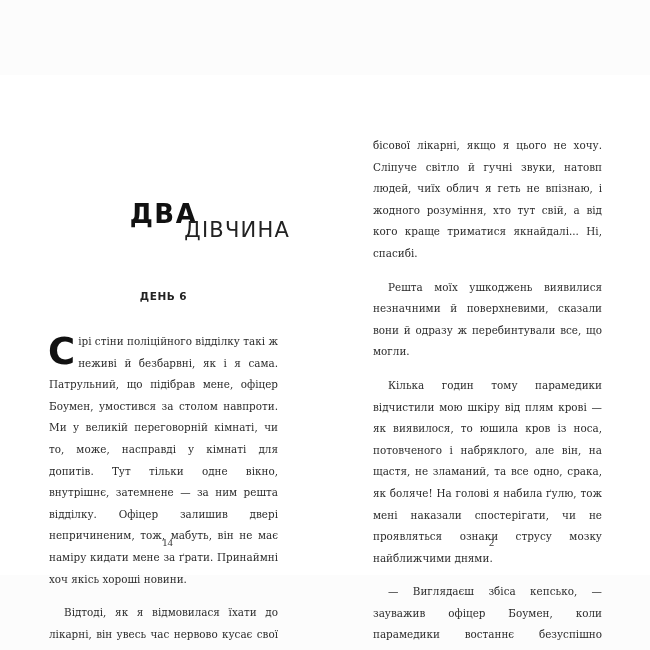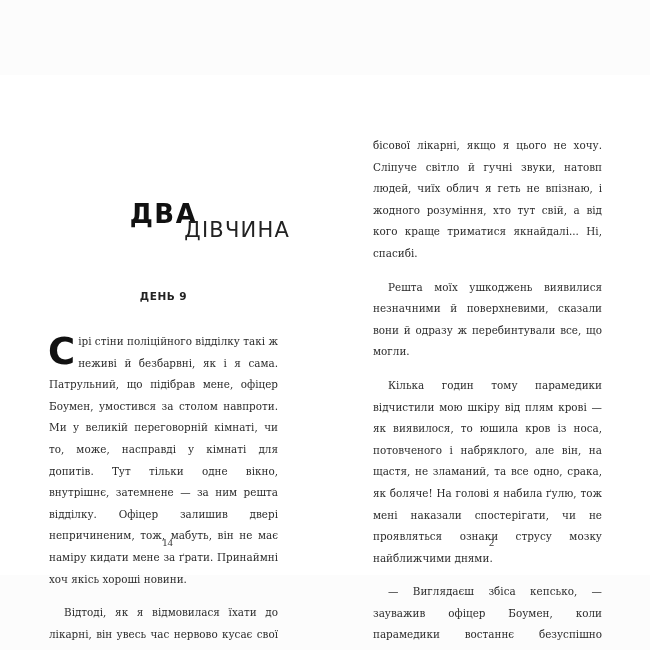--- a/index.html
+++ b/index.html
@@ -108,21 +108,21 @@
     }
   </style>
 </head>
 <body>
 
 <div class="spread">
 
   <div class="page page-left">
     <div class="chapter-number">ДВА</div>
     <div class="chapter-title">ДІВЧИНА</div>
-    <div class="day-heading">ДЕНЬ 9</div>
+    <div class="day-heading">ДЕНЬ 6</div>
     <div class="left-body text-block">
       <p class="noindent"><span class="drop-cap">С</span><span>ірі стіни поліційного відділку такі ж неживі й безбарвні, як і я сама. Патрульний, що підібрав мене, офіцер Боумен, умостився за столом навпроти. Ми у великій переговорній кімнаті, чи то, може, насправді у кімнаті для допитів. Тут тільки одне вікно, внутрішнє, затемнене — за ним решта відділку. Офіцер залишив двері непричиненим, тож, мабуть, він не має наміру кидати мене за ґрати. Принаймні хоч якісь хороші новини.</span></p>
       <p>Відтоді, як я відмовилася їхати до лікарні, він увесь час нервово кусає свої губи. Я, може, геть забула, хто я така і як мене звати, але я на сто відсотків точно впевнена — ніхто не запроторить мене до</p>
     </div>
     <div class="folio">14</div>
   </div>
 
   <div class="page page-right">
     <div class="right-body text-block">
       <p class="noindent">бісової лікарні, якщо я цього не хочу. Сліпуче світло й гучні звуки, натовп людей, чиїх облич я геть не впізнаю, і жодного розуміння, хто тут свій, а від кого краще триматися якнайдалі... Ні, спасибі.</p>

